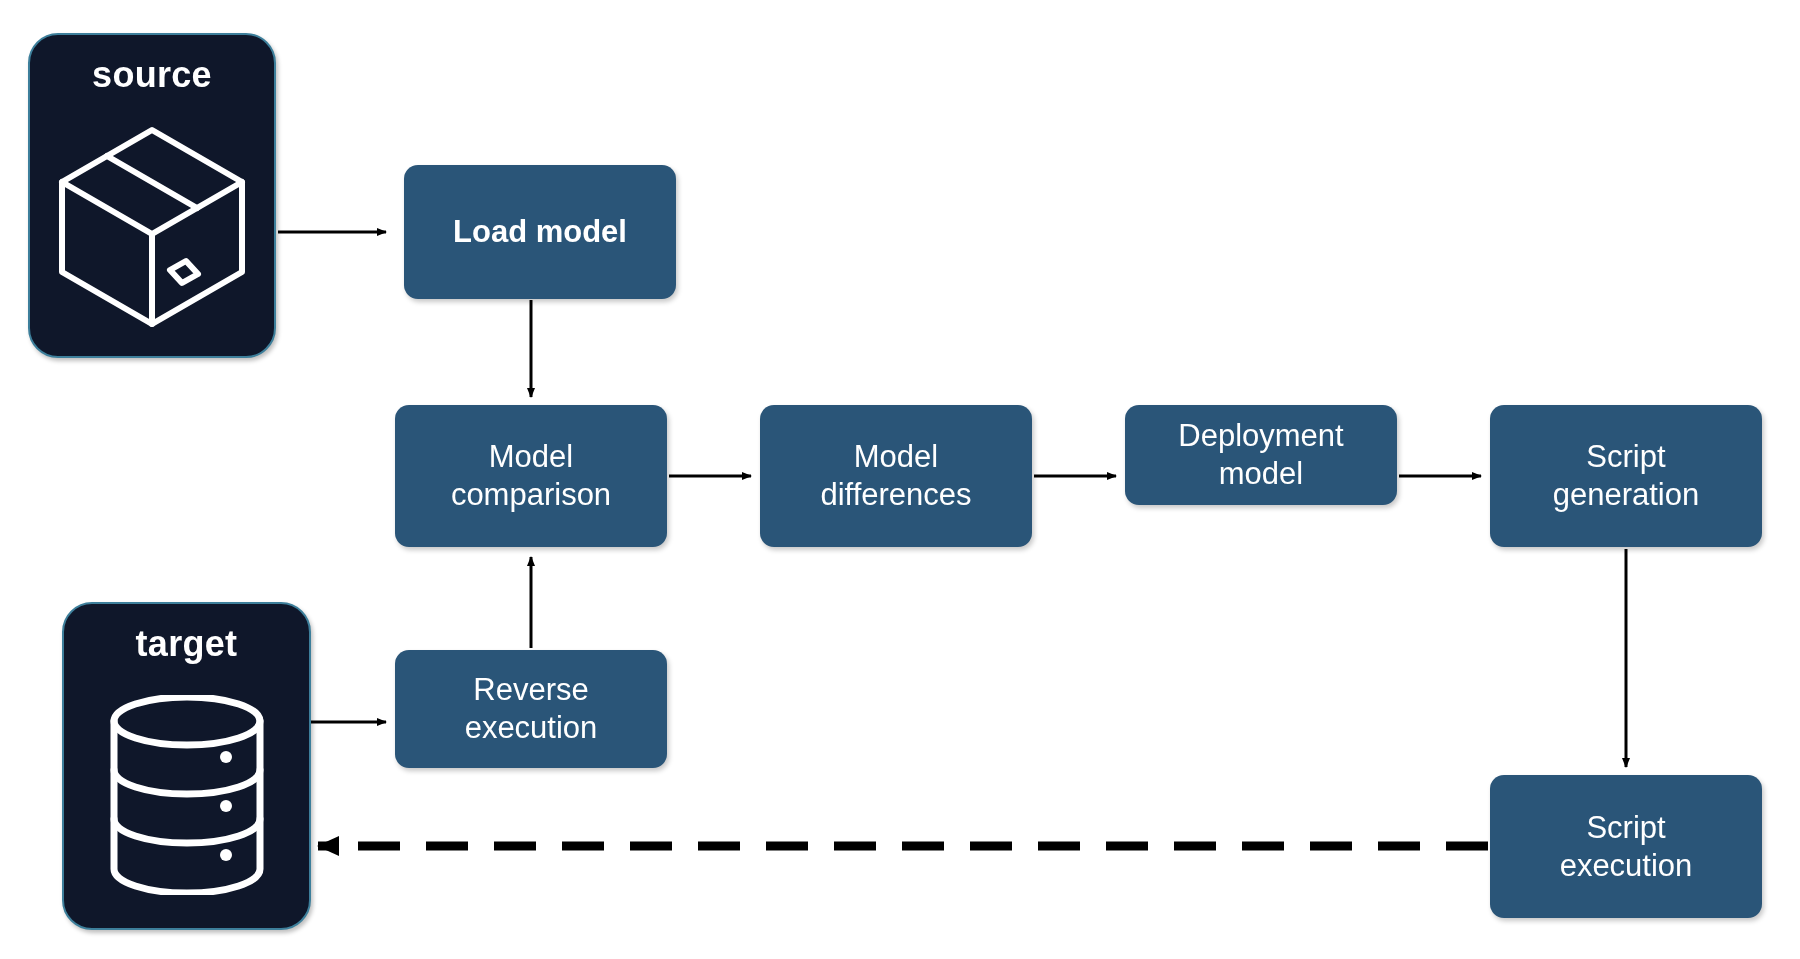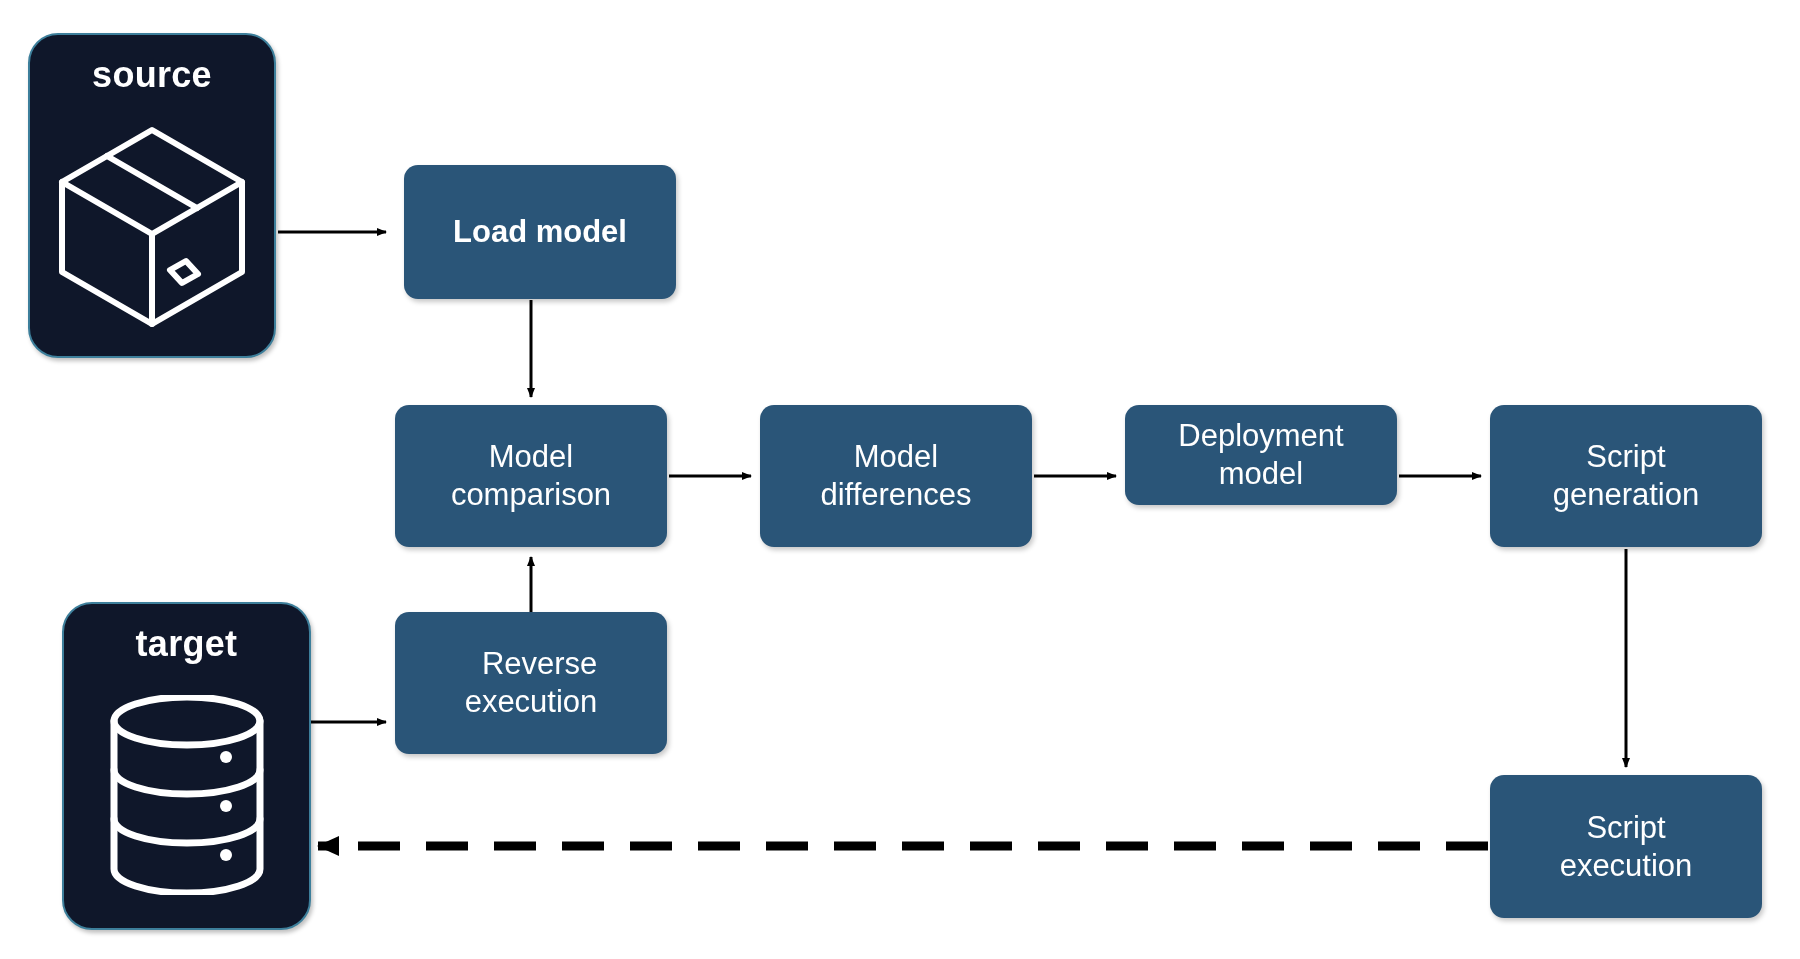--- a/index.html
+++ b/index.html
@@ -168,21 +168,21 @@
     </div>
   </div>
 
   <div class="process-node" style="left:1490px; top:405px; width:272px; height:142px;">
     <div>
       <span>Script</span>
       <span>generation</span>
     </div>
   </div>
 
-  <div class="process-node" style="left:395px; top:612px; width:272px; height:142px;text-align:right;">
+  <div class="process-node" style="left:395px; top:650px; width:272px; height:118px;">
     <div>
       <span>Reverse</span>
       <span>execution</span>
     </div>
   </div>
 
   <div class="process-node" style="left:1490px; top:775px; width:272px; height:143px;">
     <div>
       <span>Script</span>
       <span>execution</span>

